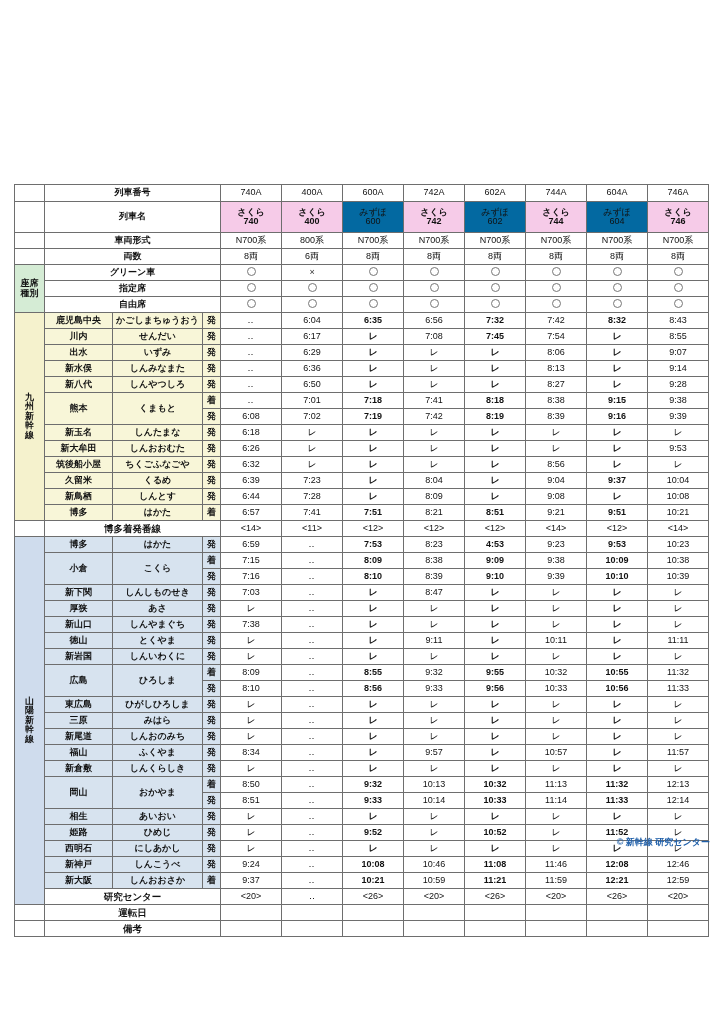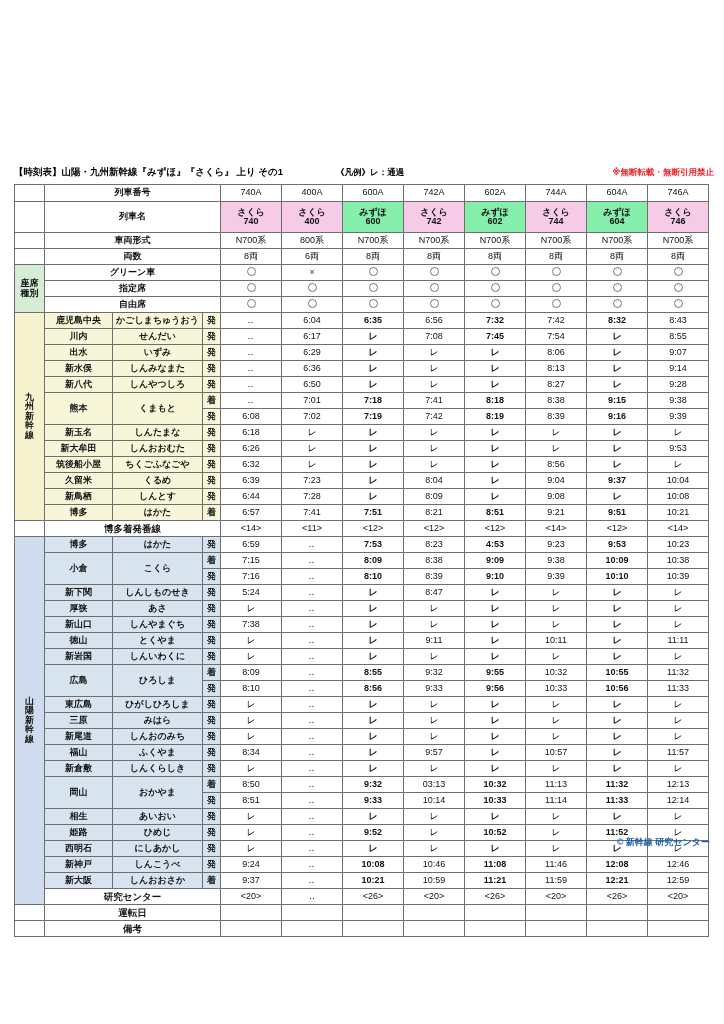--- a/index.html
+++ b/index.html
@@ -83,21 +83,21 @@
   td.st-ch    { font-weight: bold; font-size: 8.5px; }
 
   td.hdr-label {
     font-weight: bold;
     font-size: 10px;
     background: #ffffff;
   }
   td.blank { background: #fff; }
 
   td.tn-pink   { background: #f6cbe8; font-weight: bold; font-size: 10px; line-height: 1.25; }
-  td.tn-orange { background: #86efac; font-weight: bold; font-size: 10px; line-height: 1.25; }
+  td.tn-orange { background: #0369a1; font-weight: normal; font-size: 10px; line-height: 1.25; }
 
   td.num { font-size: 9.5px; }
   td.red { color: #e02020; font-weight: bold; }
   td.dots { color: #555; font-size: 9px; letter-spacing: 1px; }
 
   td.subline {
     border-bottom: 1px dotted #b9b9b9;
   }
 
   .circ {
@@ -116,25 +116,20 @@
     font-weight: bold;
     color: #1f5fa9;
     white-space: nowrap;
   }
 </style>
 </head>
 <body>
 
 <div id="sheet">
 
-  <div class="titlebar">
-    <span class="t-main">【時刻表】山陽・九州新幹線『みずほ』『さくら』 上り その1</span>
-    <span class="t-legend">《凡例》レ：通過</span>
-    <span class="t-warn">※無断転載・無断引用禁止</span>
-  </div>
 
   <table class="tt">
     <colgroup>
       <col class="c-grp">
         <col class="c-kanji">
         <col class="c-kana">
         <col class="c-ch">
       <col class="c-data">
         <col class="c-data">
         <col class="c-data">
@@ -466,21 +461,21 @@
           <td class="num">8:39</td>
           <td class="num red">9:10</td>
           <td class="num">9:39</td>
           <td class="num red">10:10</td>
           <td class="num">10:39</td>
         </tr>
         <tr class="row-sanyo">
           <td class="st st-kanji">新下関</td>
           <td class="st st-kana">しんしものせき</td>
           <td class="st st-ch">発</td>
-          <td class="num">5:24</td>
+          <td class="num">7:03</td>
           <td class="dots">‥</td>
           <td class="num red">レ</td>
           <td class="num">8:47</td>
           <td class="num red">レ</td>
           <td class="num">レ</td>
           <td class="num red">レ</td>
           <td class="num">レ</td>
         </tr>
         <tr class="row-sanyo">
           <td class="st st-kanji">厚狭</td>
@@ -623,21 +618,21 @@
           <td class="num red">レ</td>
           <td class="num">レ</td>
         </tr>
         <tr class="row-sanyo">
           <td class="st st-kanji" rowspan="2">岡山</td>
           <td class="st st-kana" rowspan="2">おかやま</td>
           <td class="st st-ch subline">着</td>
           <td class="num subline">8:50</td>
           <td class="dots subline">‥</td>
           <td class="num red subline">9:32</td>
-          <td class="num subline">03:13</td>
+          <td class="num subline">10:13</td>
           <td class="num red subline">10:32</td>
           <td class="num subline">11:13</td>
           <td class="num red subline">11:32</td>
           <td class="num subline">12:13</td>
         </tr>
         <tr class="row-sanyo">
           <td class="st st-ch">発</td>
           <td class="num">8:51</td>
           <td class="dots">‥</td>
           <td class="num red">9:33</td>

